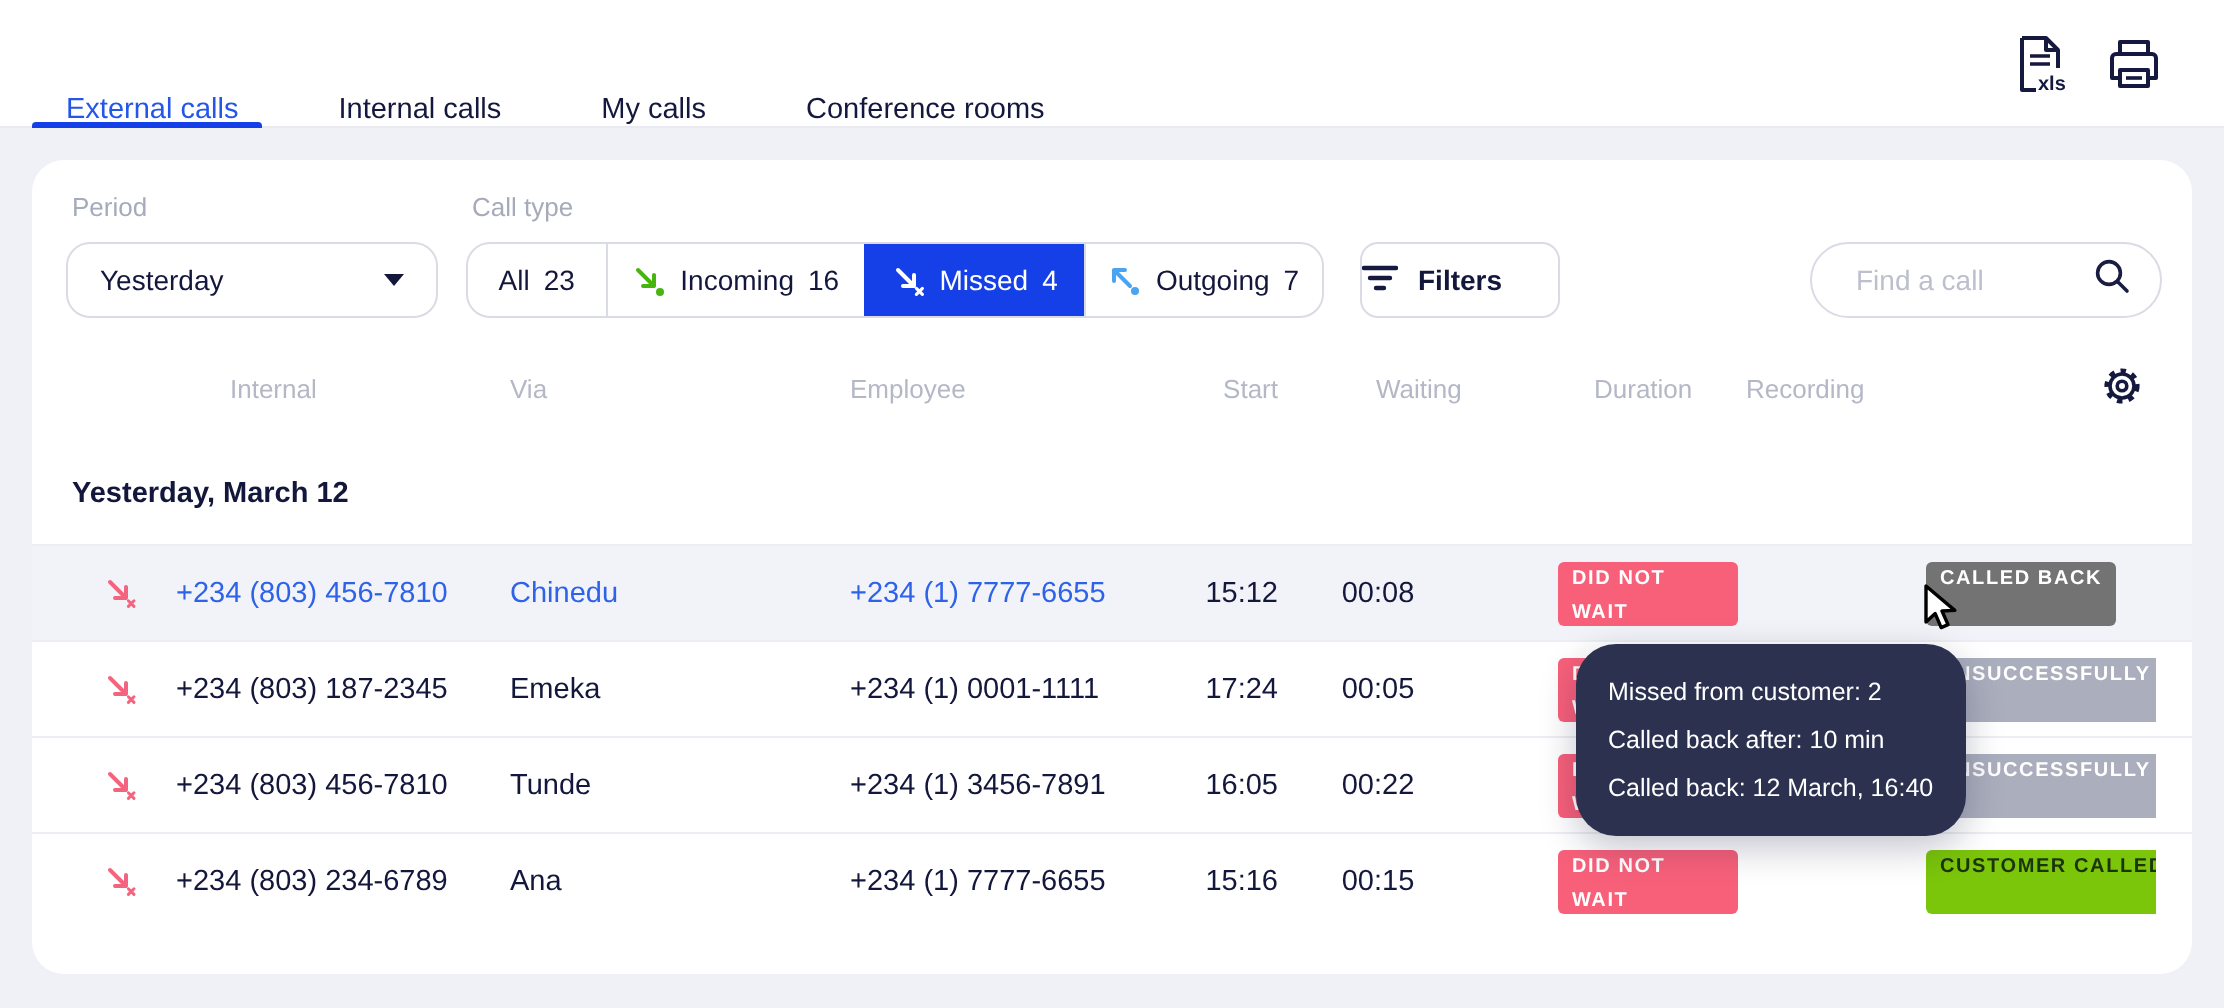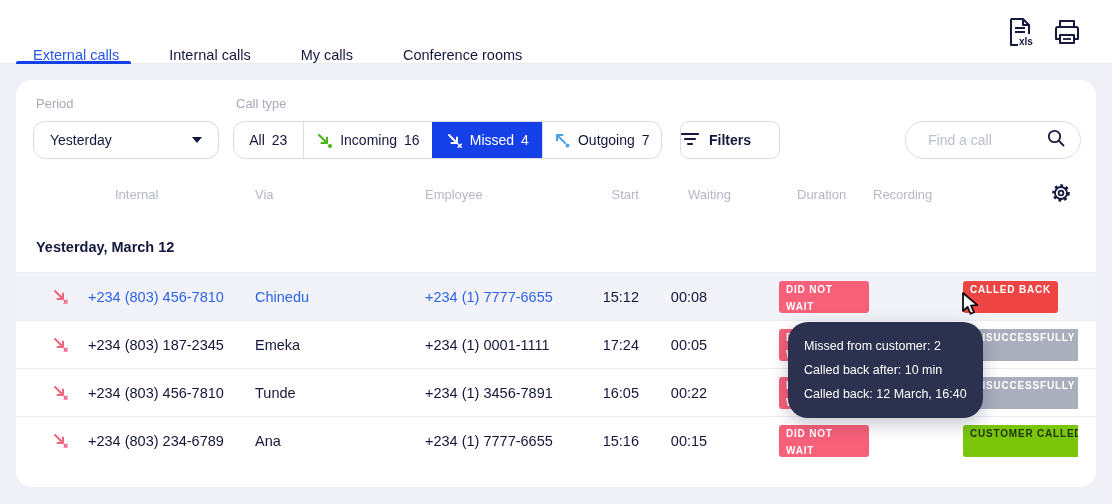--- a/index.html
+++ b/index.html
@@ -61,21 +61,21 @@
   .row.highlight .linkable { color:#2e63e9; }
   .cell-icon { padding-left:16px; }
   .cell-icon svg { display:block; }
   .cell-start { text-align:right; }
   .cell-waiting { text-align:center; }
   .cell-duration { padding-left:40px; }
   .cell-recording { padding-left:94px; overflow:hidden; white-space:nowrap; }
 
   .badge { display:inline-block; height:32px; line-height:17px; padding:0 7px; border-radius:3px; font-size:10px; font-weight:700; letter-spacing:0.8px; color:#fff; text-transform:uppercase; }
   .badge.did-not-wait { background:#f8607a; }
-  .badge.called-back { background:#ef4444; }
+  .badge.called-back { background:#737373; }
   .badge.unsuccessful { background:#abaebd; }
   .badge.customer-called-back { background:#7bc50a; color:#1c3508; }
 
   
   .tooltip { position:absolute; left:788px; top:322px; background:#2c3150; color:#fff; border-radius:20px; padding:12px 16px; font-size:12.5px; line-height:24px; white-space:nowrap; z-index:5; box-shadow:0 6px 18px rgba(20,23,60,.25); }
   .cursor { position:absolute; left:959px; top:292px; z-index:10; }
 </style>
 </head>
 <body>
 

